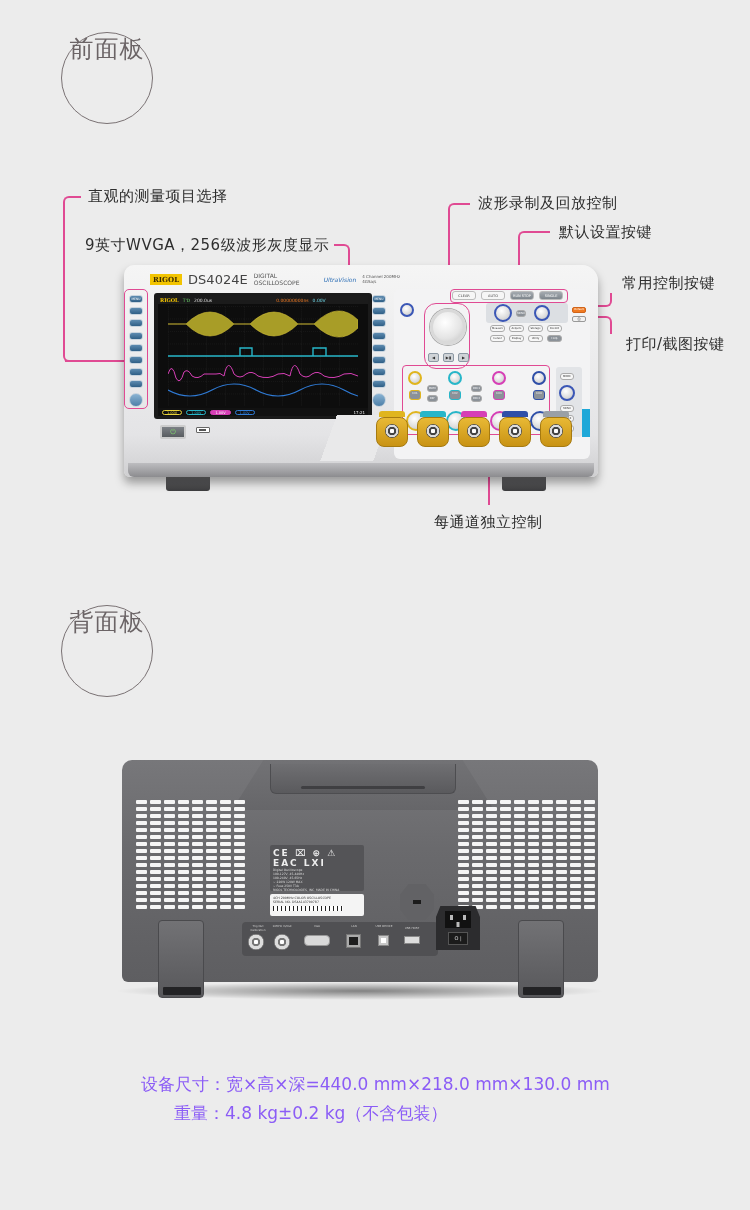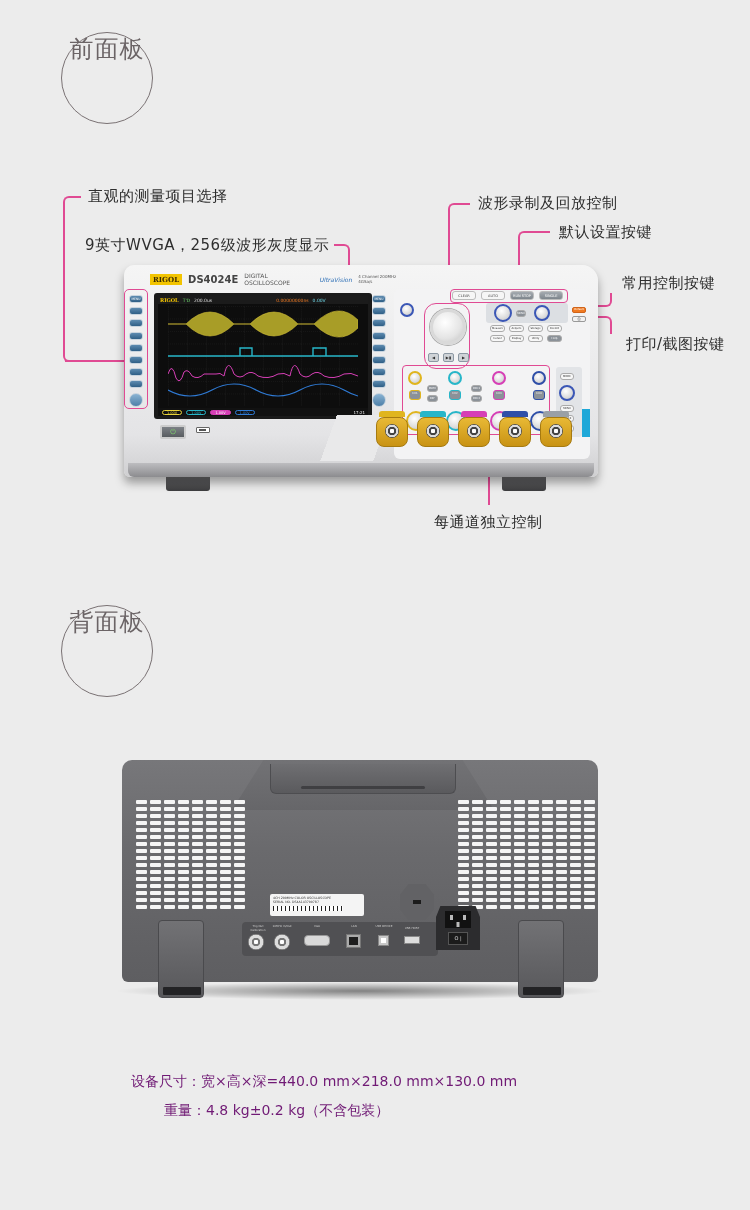--- a/index.html
+++ b/index.html
@@ -18,21 +18,21 @@
   .scope-front { position: absolute; left: 124px; top: 265px; width: 474px; height: 220px; }
   .front-body {
     position: absolute; left: 0; top: 0; width: 474px; height: 212px;
     background: linear-gradient(#f5f5f5, #e4e4e6 80%, #cfcfd1); border-radius: 10px 16px 6px 6px;
     box-shadow: 0 6px 10px rgba(0,0,0,0.35);
   }
   .front-bottom-strip { position: absolute; left: 4px; top: 198px; width: 466px; height: 14px; background: linear-gradient(#bdbdc0, #8c8c8f); border-radius: 0 0 6px 6px; }
   .foot { position: absolute; top: 212px; width: 44px; height: 14px; background: linear-gradient(#6a6a6c, #3c3c3e); border-radius: 0 0 3px 3px; }
   .brand-strip { position: absolute; left: 26px; top: 8px; width: 260px; height: 12px; display: flex; align-items: center; gap: 6px; font-size: 6px; color: #555; }
   .rigol-logo { background: #f2c400; color: #3a2a00; font-weight: bold; font-family: "DejaVu Serif", serif; font-size: 7px; padding: 1px 3px; }
-  .model { font-size: 10px; color: #444; font-weight: bold; }
+  .model { font-size: 13px; color: #444; }
   .ultra { color: #2a6db5; font-style: italic; font-size: 6px; }
 
   .screen-bezel { position: absolute; left: 24px; top: 28px; width: 218px; height: 126px; background: #1a1a1a; border-radius: 3px; }
   .screen { position: absolute; left: 4px; top: 3px; width: 210px; height: 120px; background: #0d0d0d; overflow: hidden; }
   .screen-topbar { position: absolute; left: 0; top: 0; width: 100%; height: 8px; background: #1b1b1b; display: flex; align-items: center; gap: 4px; padding-left: 2px; font-size: 4.5px; color: #ddd; }
   .screen-topbar .logo { color: #f2c400; font-weight: bold; font-family: "DejaVu Serif", serif; font-size: 5px; }
   .screen-bottombar { position: absolute; left: 0; bottom: 0; width: 100%; height: 8px; background: #111; display: flex; align-items: center; gap: 4px; padding-left: 4px; font-size: 4px; color: #eee; }
   .ch-pill { border: 1px solid; border-radius: 3px; padding: 0 4px; height: 5px; line-height: 4px; font-size: 3.5px; }
   .grid { position: absolute; left: 10px; top: 10px; width: 190px; height: 100px; }
 
@@ -89,21 +89,21 @@
   .lock-slot { position: absolute; left: 278px; top: 124px; width: 34px; height: 36px; background: #626265; clip-path: polygon(25% 0, 75% 0, 100% 30%, 100% 70%, 75% 100%, 25% 100%, 0 70%, 0 30%); }
   .lock-slot::after { content: ""; position: absolute; left: 13px; top: 16px; width: 8px; height: 4px; background: #1c1c1c; }
   .power-inlet { position: absolute; left: 314px; top: 146px; width: 44px; height: 44px; background: #2c2c2e; clip-path: polygon(10% 0, 90% 0, 100% 25%, 100% 100%, 0 100%, 0 25%); }
   .inlet-socket { position: absolute; left: 9px; top: 5px; width: 26px; height: 17px; background: #111; }
   .inlet-socket::before { content: ""; position: absolute; left: 5px; top: 4px; width: 3px; height: 5px; background: #bbb; box-shadow: 13px 0 0 #bbb, 6.5px 7px 0 #bbb; }
   .inlet-switch { position: absolute; left: 12px; top: 26px; width: 20px; height: 13px; background: #1b1b1b; border: 1px solid #555; font-size: 5px; color: #ddd; text-align: center; line-height: 11px; }
   .rear-foot { position: absolute; top: 160px; width: 46px; height: 78px; background: linear-gradient(#727275, #58585b); border: 1px solid #4a4a4d; border-radius: 4px; }
   .rear-foot::after { content: ""; position: absolute; left: 4px; bottom: 2px; width: 38px; height: 8px; background: #232325; border-radius: 1px; }
   .rear-shadow { position: absolute; left: -8px; top: 222px; width: 492px; height: 18px; background: radial-gradient(ellipse at center, rgba(0,0,0,0.45), transparent 70%); }
 
-  .spec { position: absolute; left: 131px; font-size: 14px; color: #701a75; white-space: nowrap; }
+  .spec { position: absolute; left: 141px; font-size: 17px; color: #8b5cf6; white-space: nowrap; }
 </style>
 </head>
 <body>
 
 <div class="section-circle" style="left:61px; top:32px;">
   <span>前面板</span>
 </div>
 
 <div class="pk" style="left:63px; top:196px; width:18px; height:166px; border-left-width:2px; border-top-width:2px; border-bottom-width:2px; border-radius:6px 0 0 6px;"></div>
 <div class="pk" style="left:65px; top:360px; width:62px; height:2px; border-top-width:2px;"></div>
@@ -591,20 +591,29 @@
       <div class="vent"></div>
       <div class="vent"></div>
       <div class="vent"></div>
       <div class="vent"></div>
       <div class="vent"></div>
       <div class="vent"></div>
       <div class="vent"></div>
       <div class="vent"></div>
   </div>
 
+  <div class="rear-label">
+    <div class="icons">CE ⌧ ⊕ ⚠ EAC LXI</div>
+    <div>Digital Oscilloscope</div>
+    <div>100-127V, 45-440Hz</div>
+    <div>100-240V, 45-65Hz</div>
+    <div>~ 220W 120W MAX</div>
+    <div>~ Fuse 250V T3A</div>
+    <div>RIGOL TECHNOLOGIES, INC.    MADE IN CHINA</div>
+  </div>
   <div class="serial-label">
     <div>4CH 200MHz COLOR OSCILLOSCOPE</div>
     <div><span>SERIAL NO.</span> <span>DS4A143700787</span></div>
     <div class="barcode"></div>
   </div>
 
   <div class="lock-slot"></div>
 
   <div class="io-panel">
     <div class="io-txt" style="left:6px; width:20px;">Trig Out Calibration</div>

